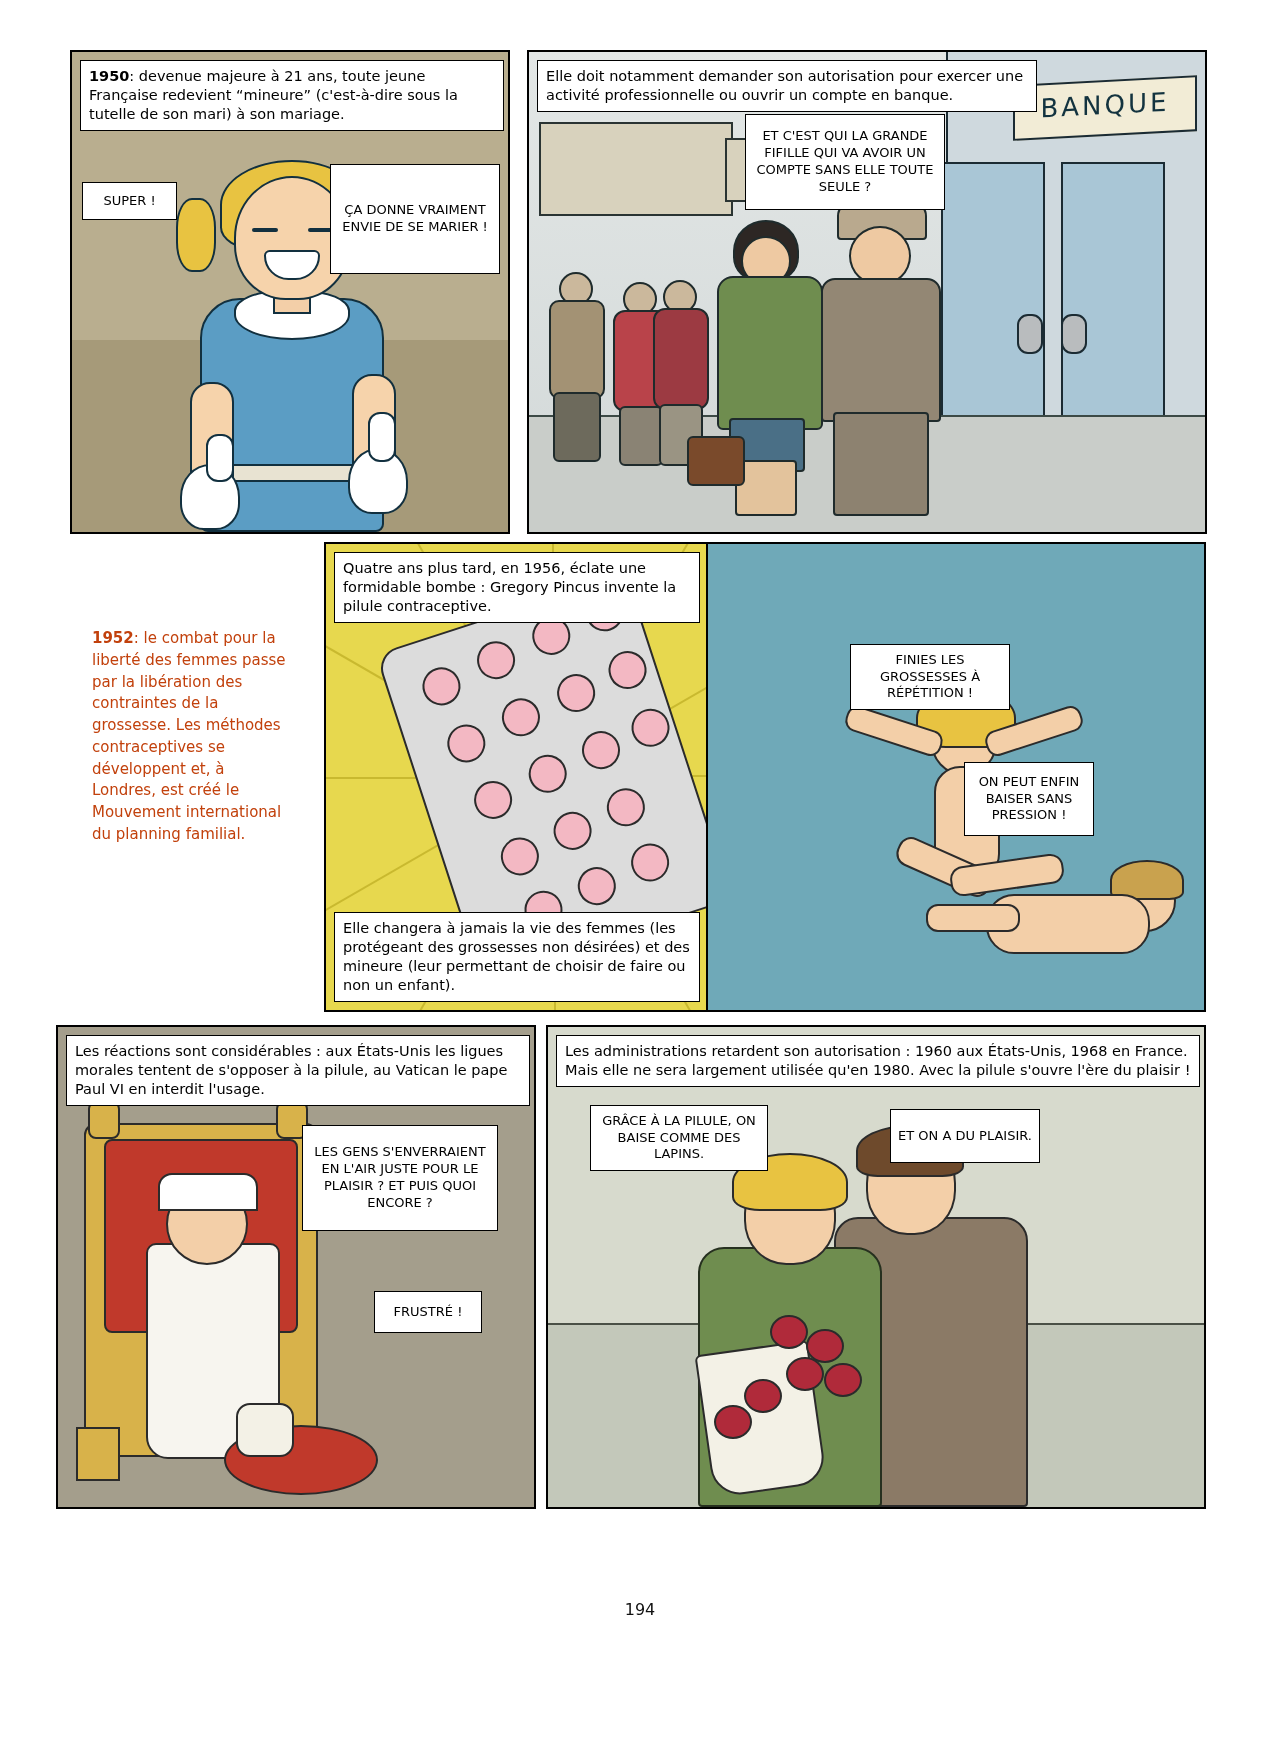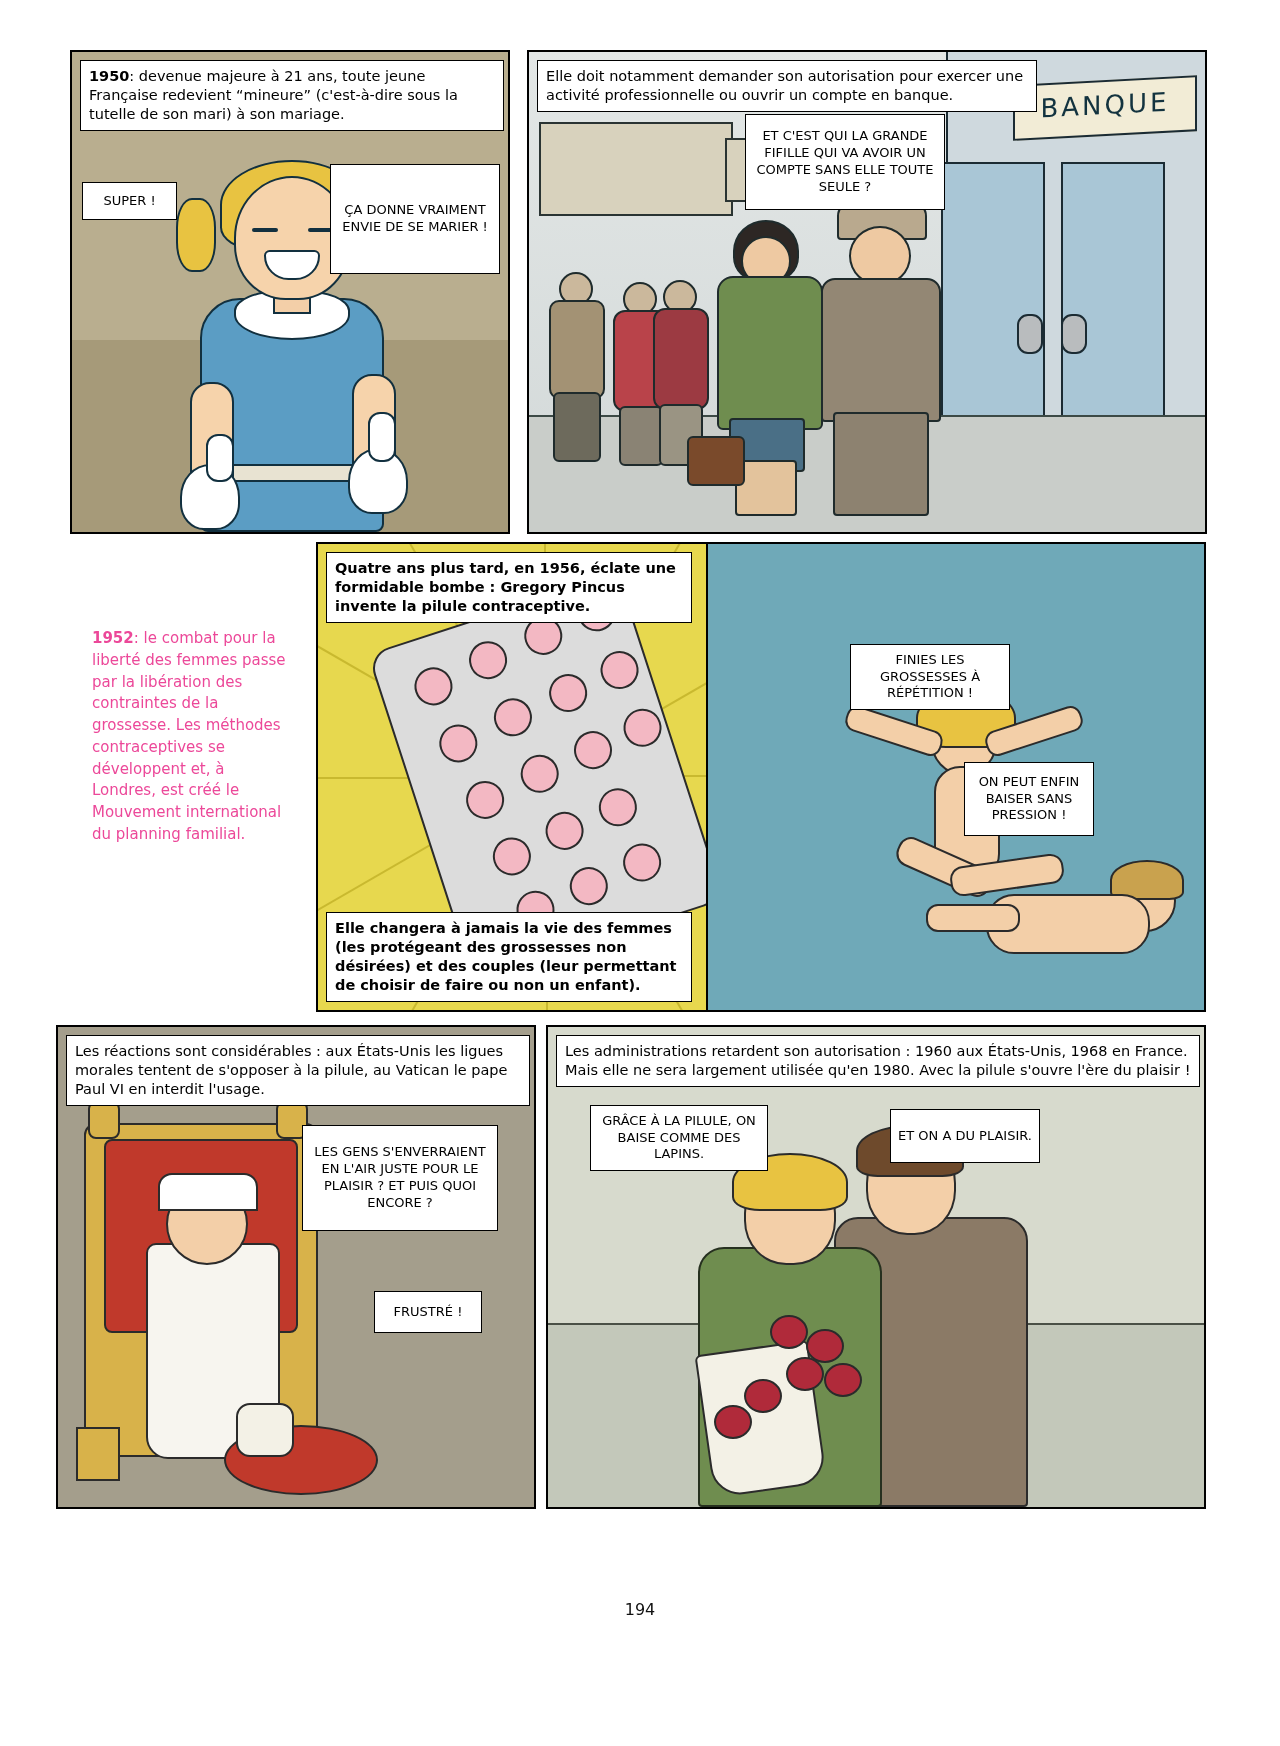--- a/index.html
+++ b/index.html
@@ -20,21 +20,21 @@
     font-size:14.5px;line-height:1.32;color:#000000;
     font-family:"DejaVu Sans", sans-serif;
   }
   .caption b{font-weight:bold;}
   .bubble{
     position:absolute;background:#fff;border:1.5px solid #000;
     box-sizing:border-box;padding:5px 7px;
     font-size:13px;line-height:1.3;text-align:center;color:#000;
   }
   .text-col{
-    position:absolute;font-size:15px;line-height:1.45;color:#ec4899;
+    position:absolute;font-size:15px;line-height:1.45;color:#c2410c;
   }
   .text-col b{font-weight:bold;}
   .pageno{
     position:absolute;width:100%;text-align:center;
     font-size:16px;color:#111;
   }
 
   
   #p1{background:#b9ae8f;}
   #p1 .floor{position:absolute;left:0;right:0;bottom:0;height:40%;background:#a69a79;}
@@ -195,21 +195,21 @@
     </div>
     <div class="bubble" style="left:216px;top:62px;width:200px;height:96px;display:flex;align-items:center;justify-content:center;">
       <span>ET C'EST QUI LA GRANDE FIFILLE QUI VA AVOIR UN COMPTE SANS ELLE TOUTE SEULE ?</span>
     </div>
   </div>
 
   <div class="text-col" style="left:92px;top:628px;width:200px;">
     <b>1952</b><span>: le combat pour la liberté des femmes passe par la libération des contraintes de la grossesse. Les méthodes contraceptives se développent et, à Londres, est créé le Mouvement international du planning familial.</span>
   </div>
 
-  <div class="panel" id="p3" style="left:316px;top:542px;width:460px;height:470px;font-weight:bold;">
+  <div class="panel" id="p3" style="left:324px;top:542px;width:460px;height:470px;">
     <div class="rays">
       <div class="ray" style="transform:rotate(0deg);"></div>
       <div class="ray" style="transform:rotate(30deg);"></div>
       <div class="ray" style="transform:rotate(60deg);"></div>
       <div class="ray" style="transform:rotate(90deg);"></div>
       <div class="ray" style="transform:rotate(120deg);"></div>
       <div class="ray" style="transform:rotate(150deg);"></div>
       <div class="ray" style="transform:rotate(180deg);"></div>
       <div class="ray" style="transform:rotate(210deg);"></div>
       <div class="ray" style="transform:rotate(240deg);"></div>
@@ -236,21 +236,21 @@
       <div class="pill" style="left:170px;top:202px;"></div>
       <div class="pill" style="left:60px;top:274px;"></div>
       <div class="pill" style="left:118px;top:268px;"></div>
       <div class="pill" style="left:176px;top:262px;"></div>
     </div>
 
     <div class="caption" style="left:8px;top:8px;width:366px;">
       <span>Quatre ans plus tard, en 1956, éclate une formidable bombe : Gregory Pincus invente la pilule contraceptive.</span>
     </div>
     <div class="caption" style="left:8px;bottom:8px;width:366px;">
-      <span>Elle changera à jamais la vie des femmes (les protégeant des grossesses non désirées) et des couples (leur permettant de choisir de faire ou non un enfant).</span>
+      <span>Elle changera à jamais la vie des femmes (les protégeant des grossesses non désirées) et des mineure (leur permettant de choisir de faire ou non un enfant).</span>
     </div>
   </div>
 
   <div class="panel" id="p4" style="left:706px;top:542px;width:500px;height:470px;">
 
     <div class="figA" style="left:130px;top:140px;width:250px;height:250px;">
       <div style="position:absolute;left:92px;top:18px;width:64px;height:70px;background:#f3cfa8;border:2.5px solid #2b2b2b;border-radius:50%;"></div>
       <div style="position:absolute;left:78px;top:4px;width:96px;height:56px;background:#e8c341;border:2.5px solid #2b2b2b;border-radius:50% 50% 30% 30%;"></div>
       <div style="position:absolute;left:96px;top:82px;width:62px;height:110px;background:#f3cfa8;border:2.5px solid #2b2b2b;border-radius:26px;"></div>
       <div style="position:absolute;left:6px;top:34px;width:96px;height:22px;background:#f3cfa8;border:2.5px solid #2b2b2b;border-radius:11px;transform:rotate(18deg);"></div>

